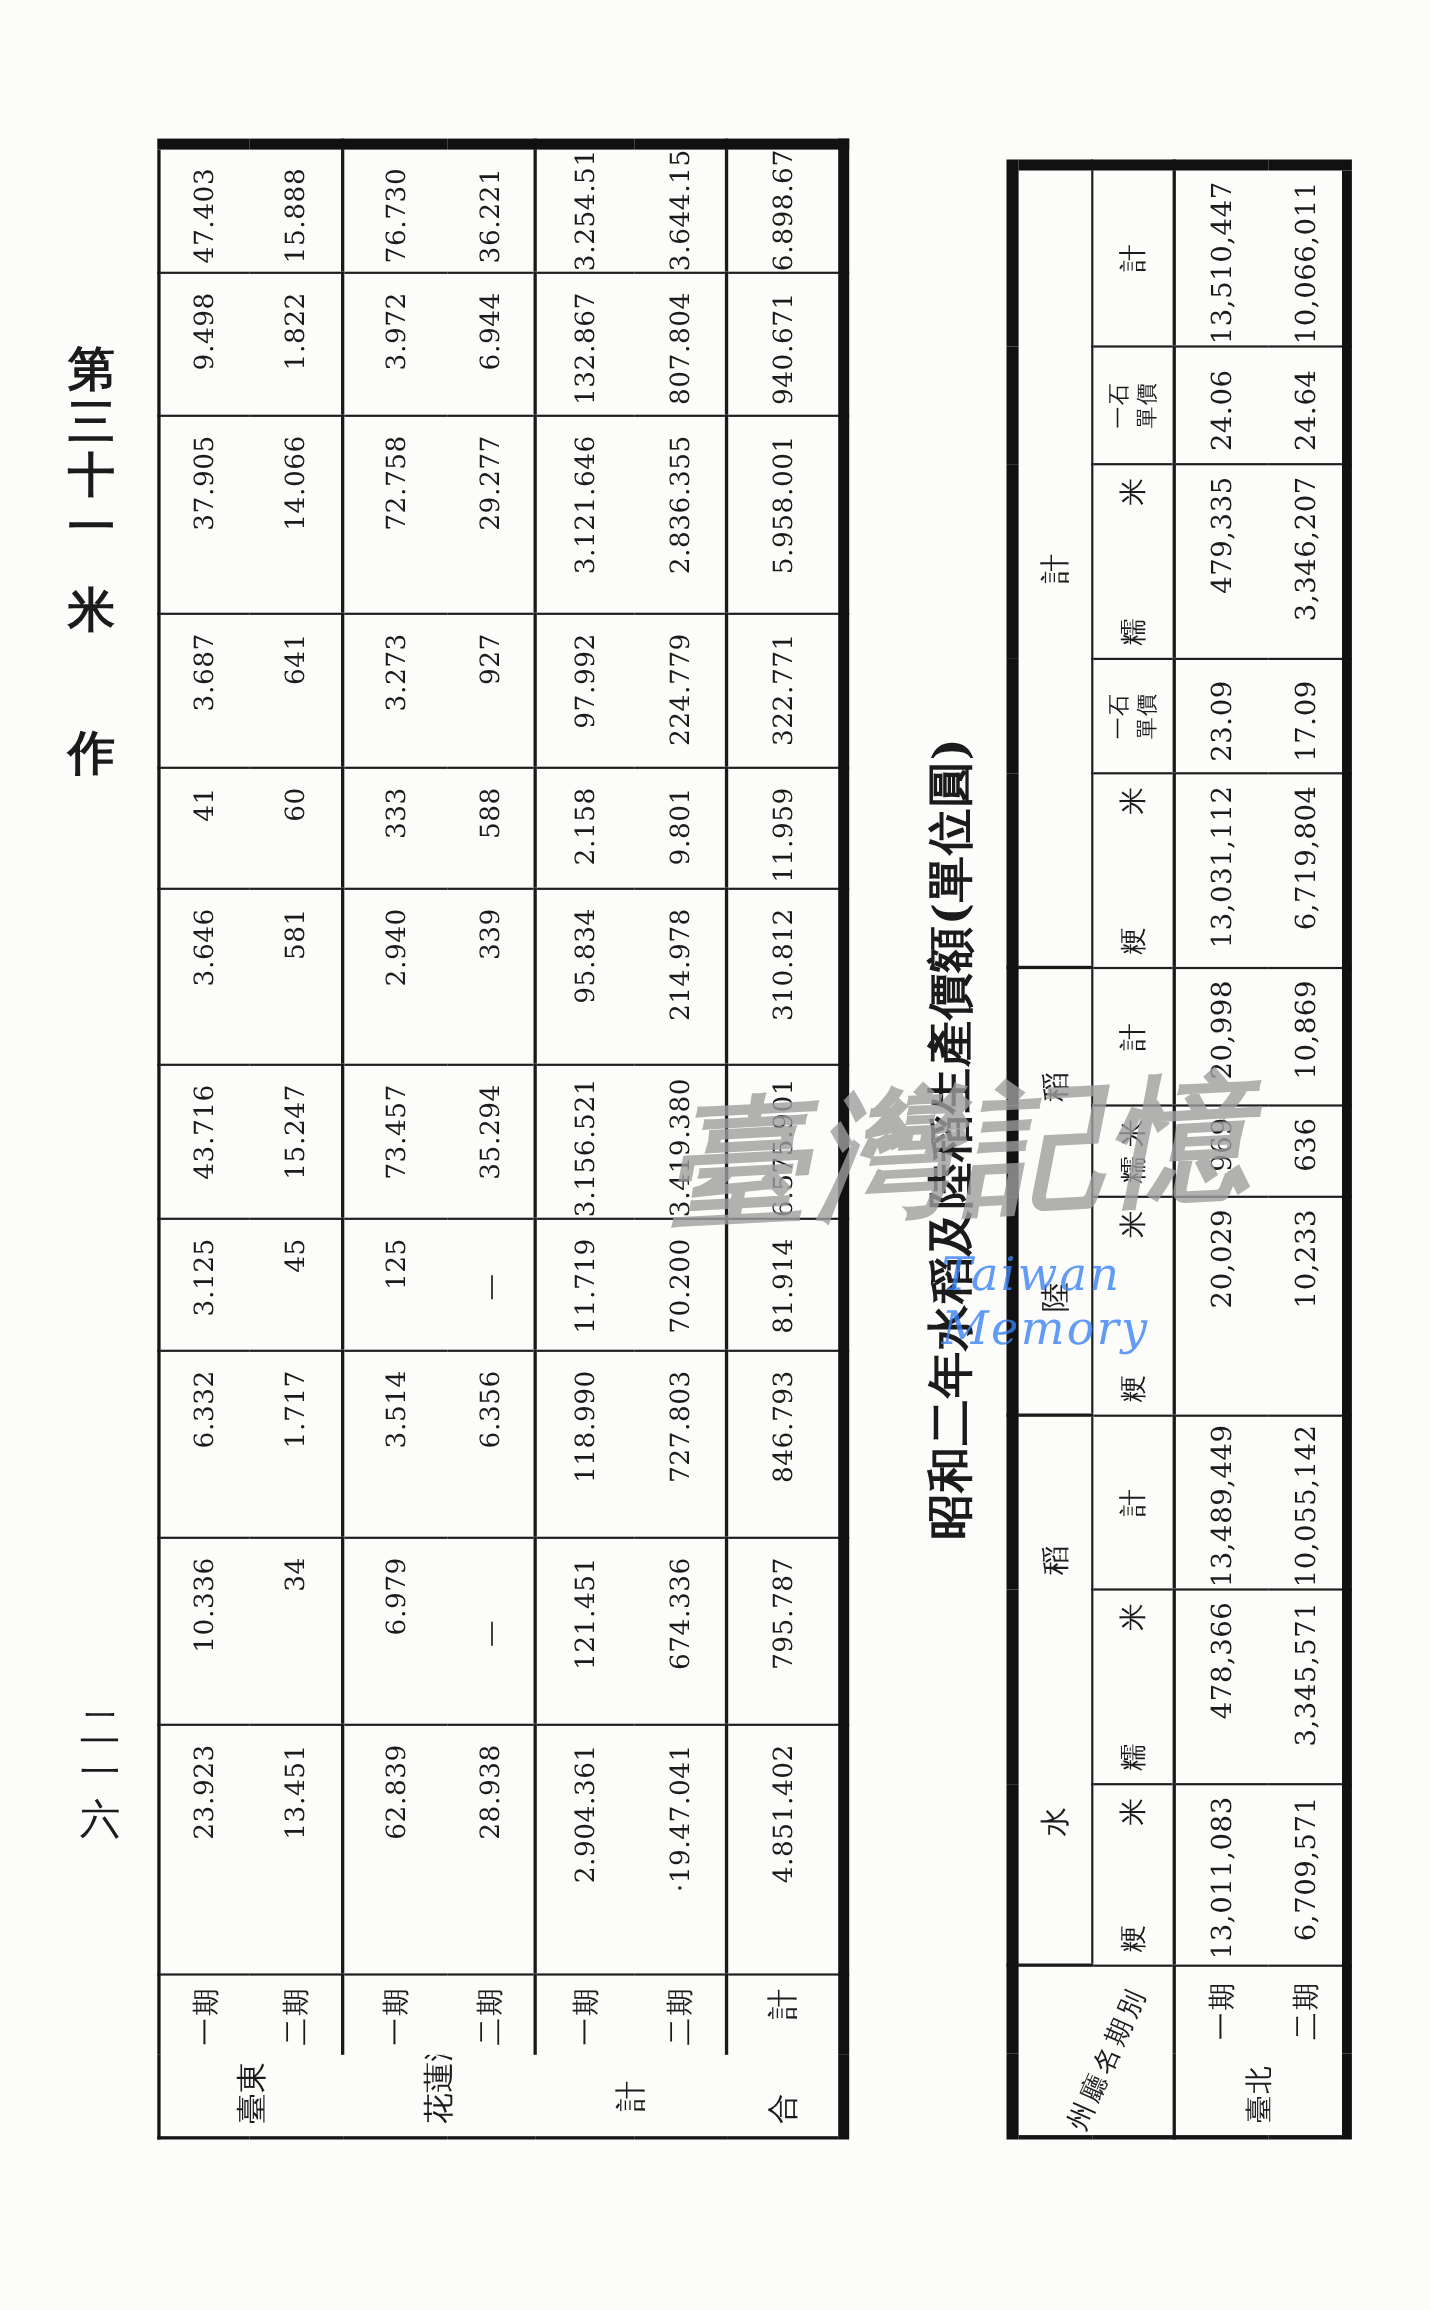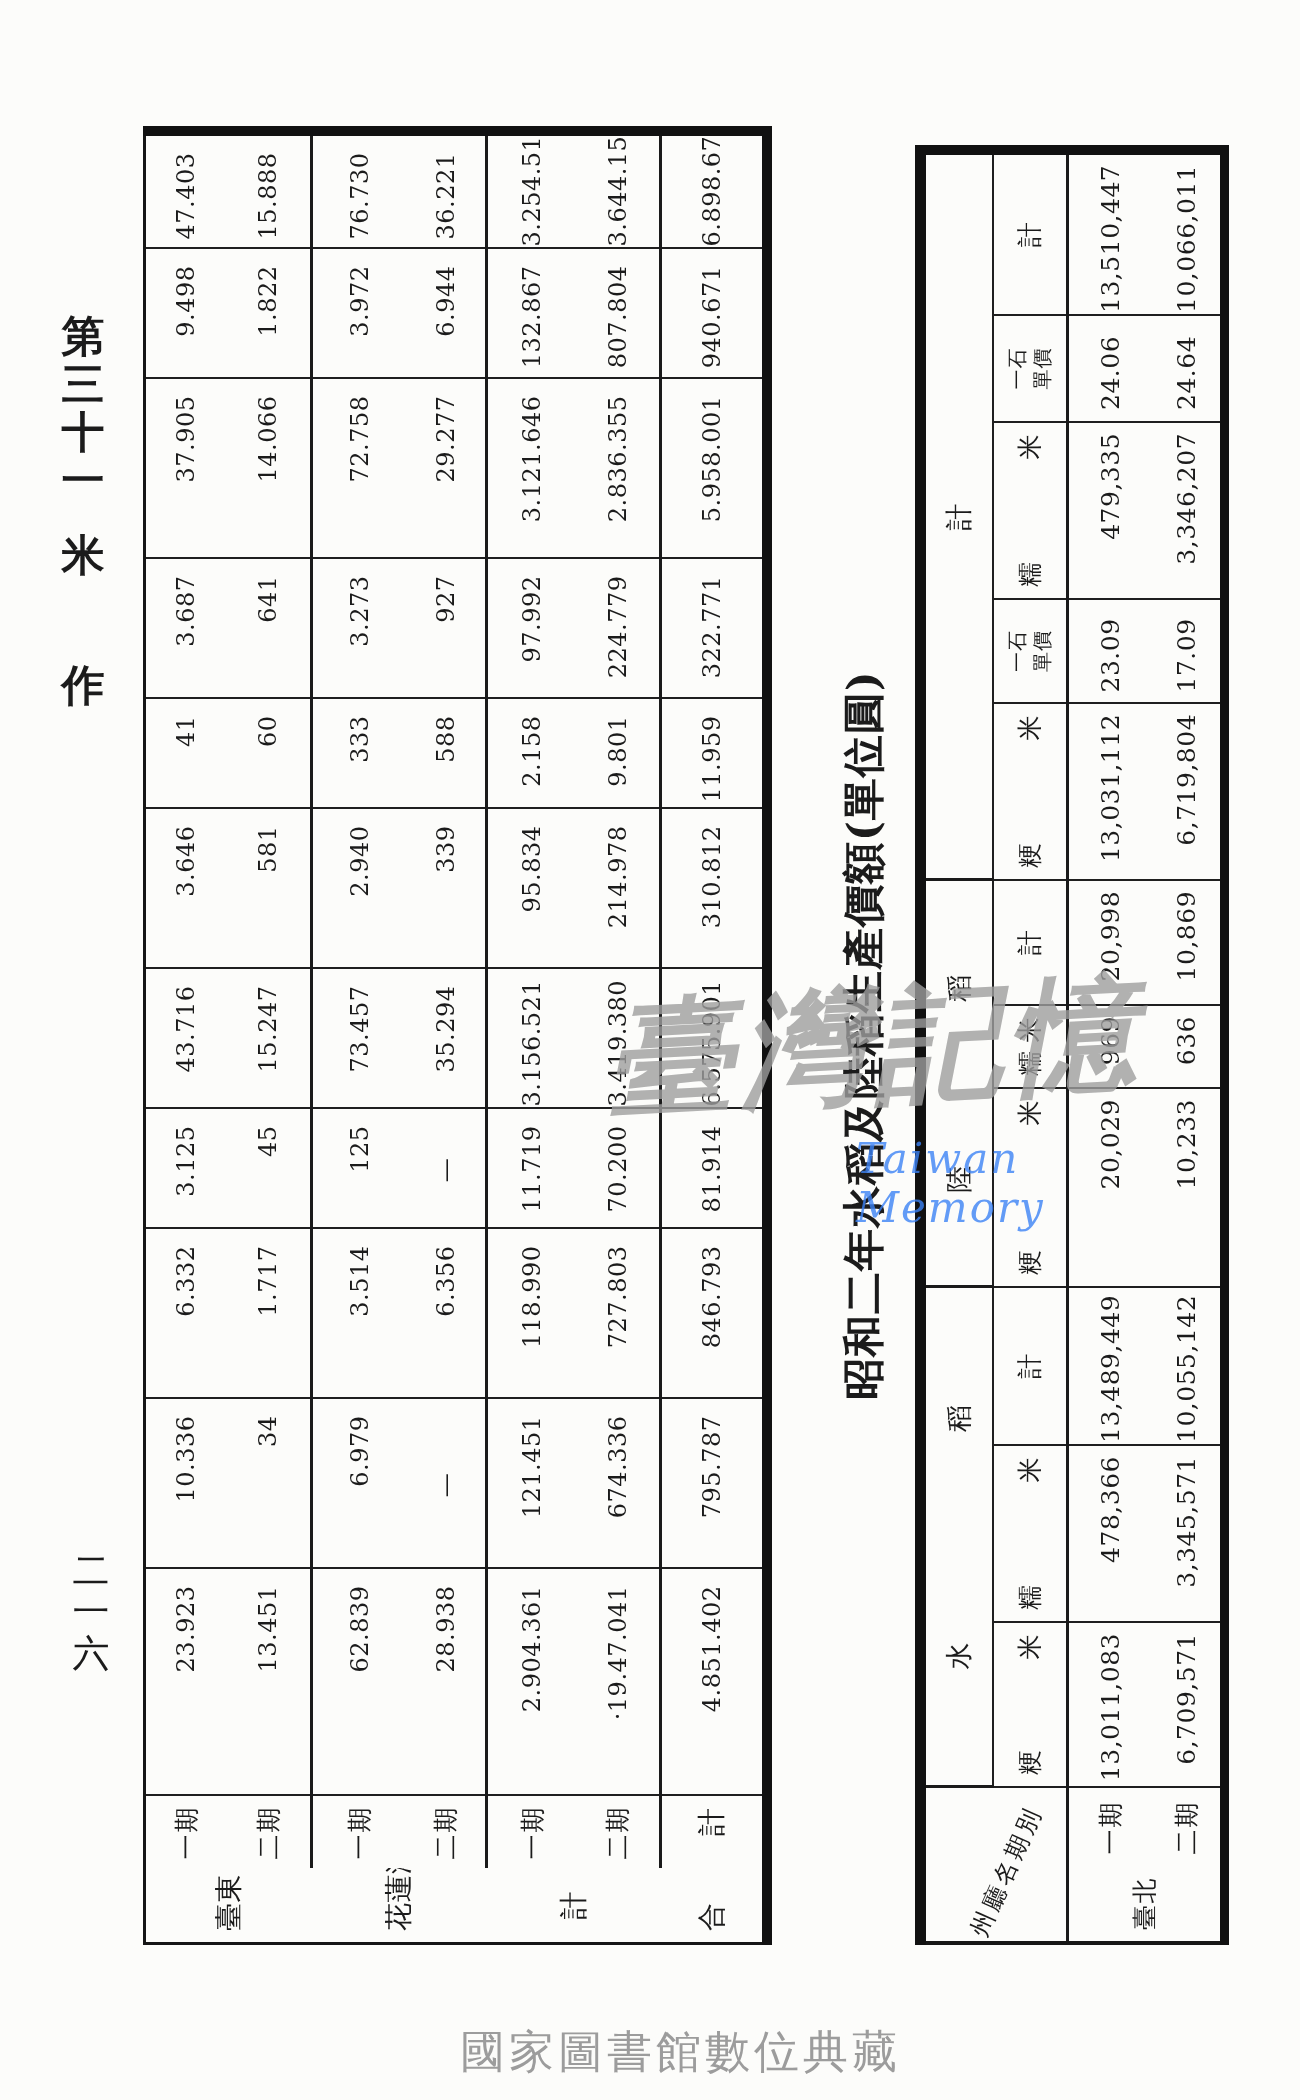--- a/index.html
+++ b/index.html
@@ -345,15 +345,14 @@
     <span class="seg">作</span>
   </div>
 
   <div id="pagenum" class="vtext">二一六</div>
 
   <div id="wm">
     <span class="cjk">臺灣記憶</span>
     <span class="en">Taiwan Memory</span>
   </div>
 
-  <div id="footer">國家圖書館數位典藏</div>
 
 </div>
 
 </body></html>

